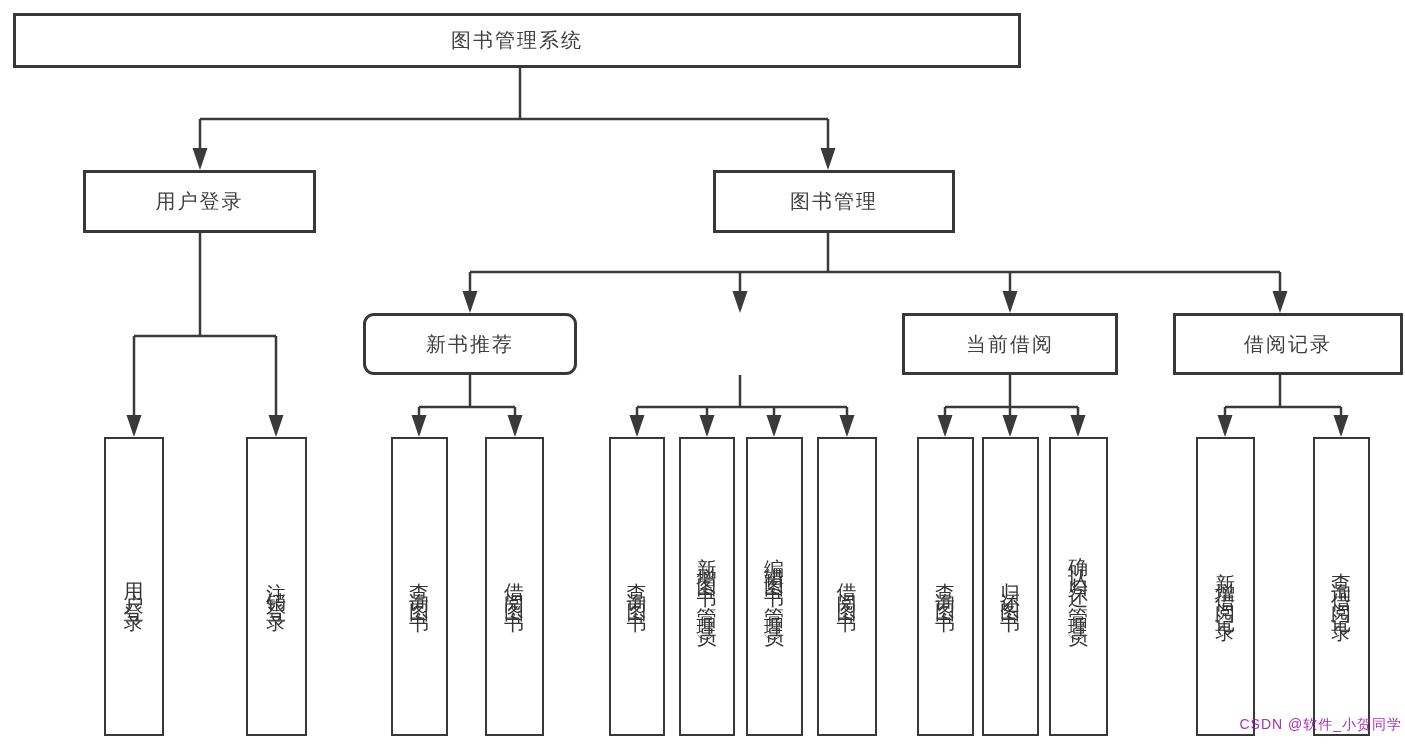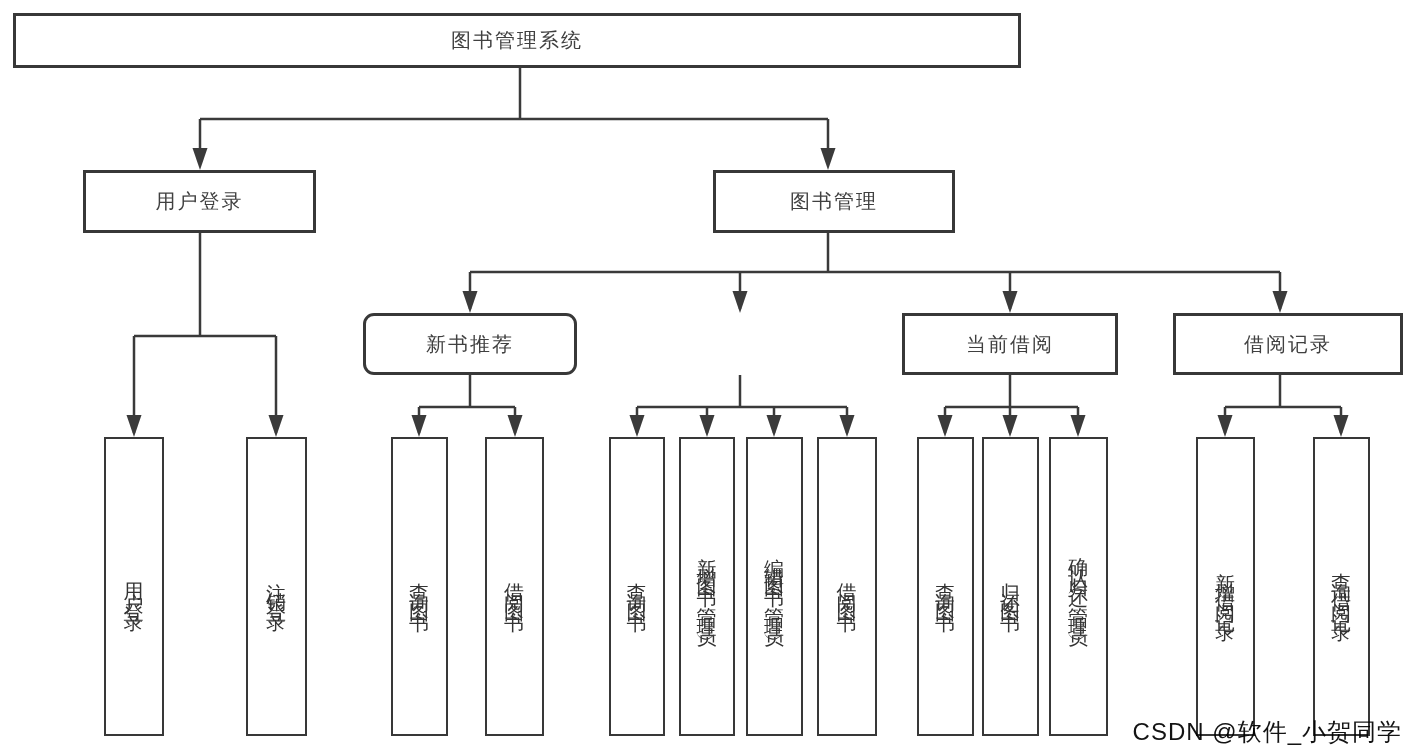--- a/index.html
+++ b/index.html
@@ -46,23 +46,23 @@
     font-size: 20px;
     line-height: 1;
     letter-spacing: 10px;
     color: #333333;
     white-space: nowrap;
   }
   .watermark {
     position: absolute;
     top: 716px;
     right: 3px;
-    font-size: 24px;
+    font-size: 14px;
     letter-spacing: 1px;
-    color: #000000;
+    color: #a21caf;
     opacity: 0.92;
     z-index: 5;
     white-space: nowrap;
   }
 </style>
 </head>
 <body>
 
 <div id="stage">
 

